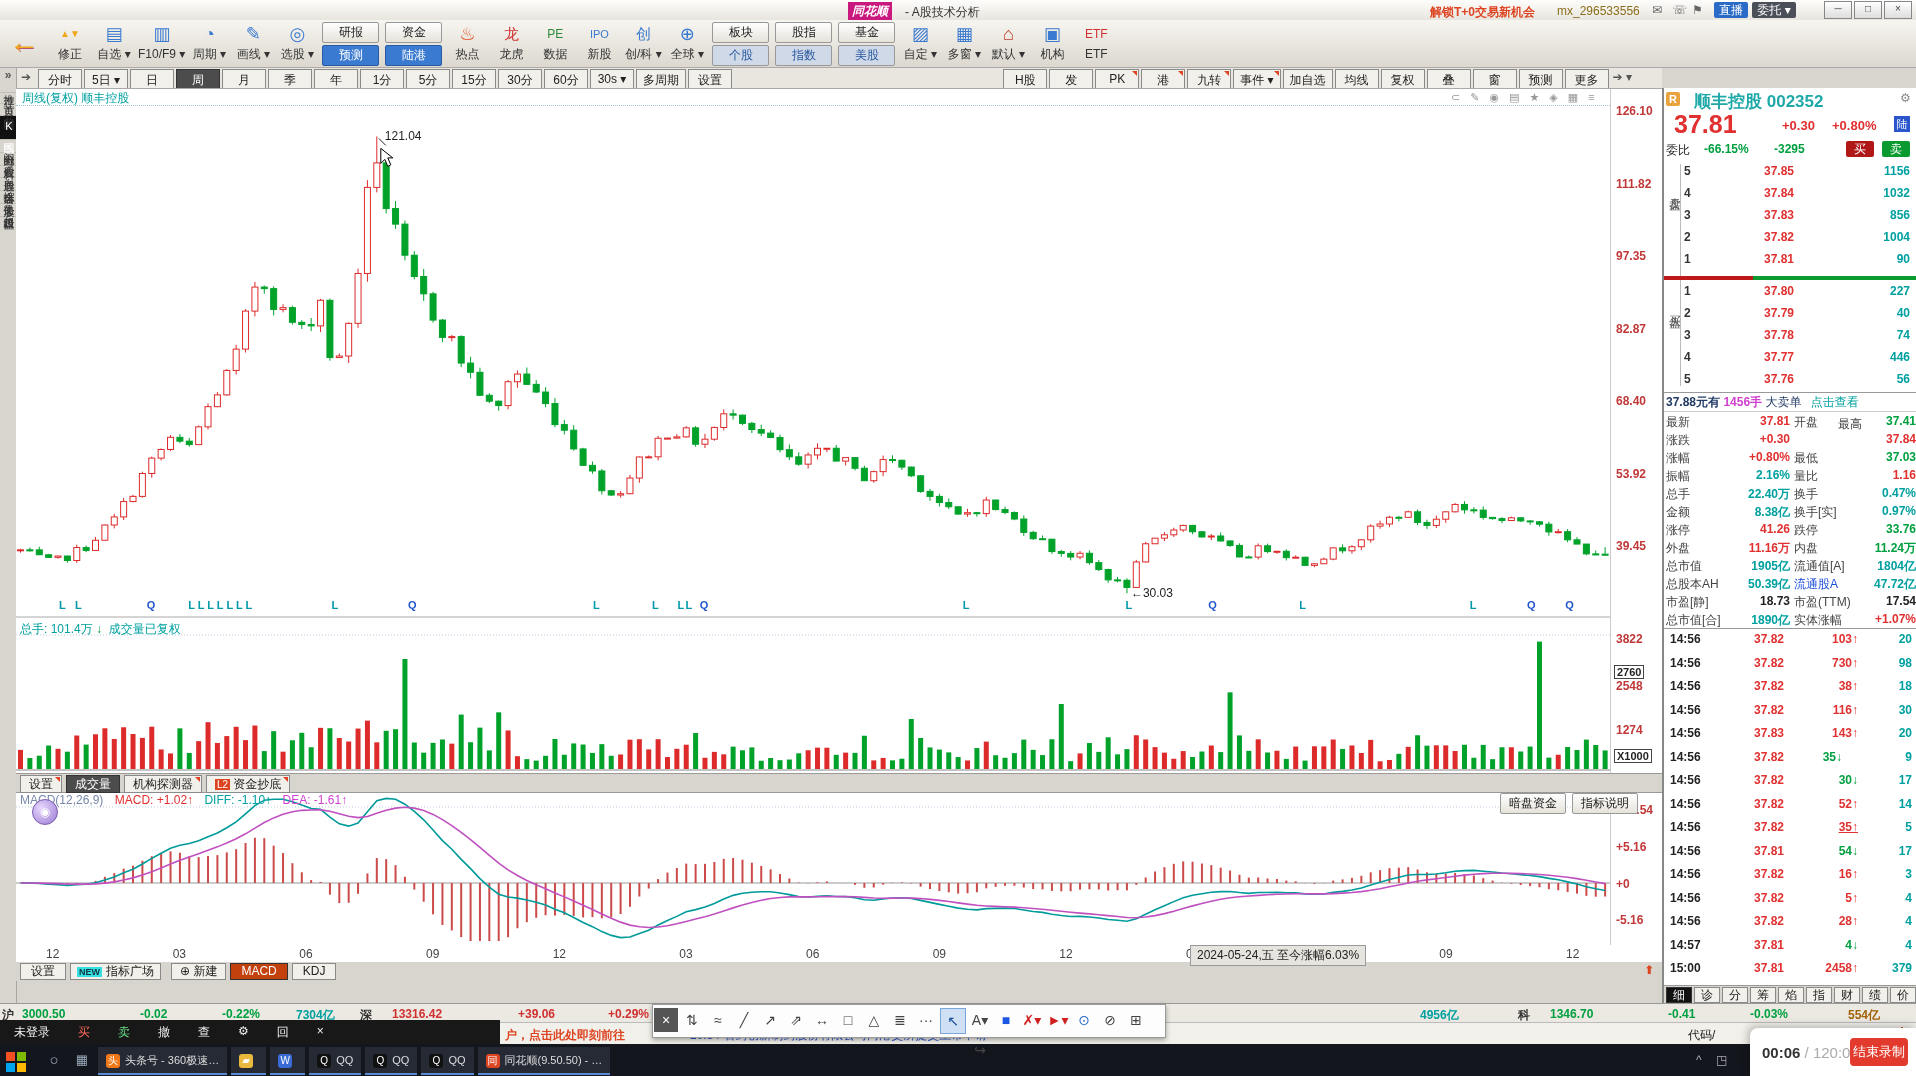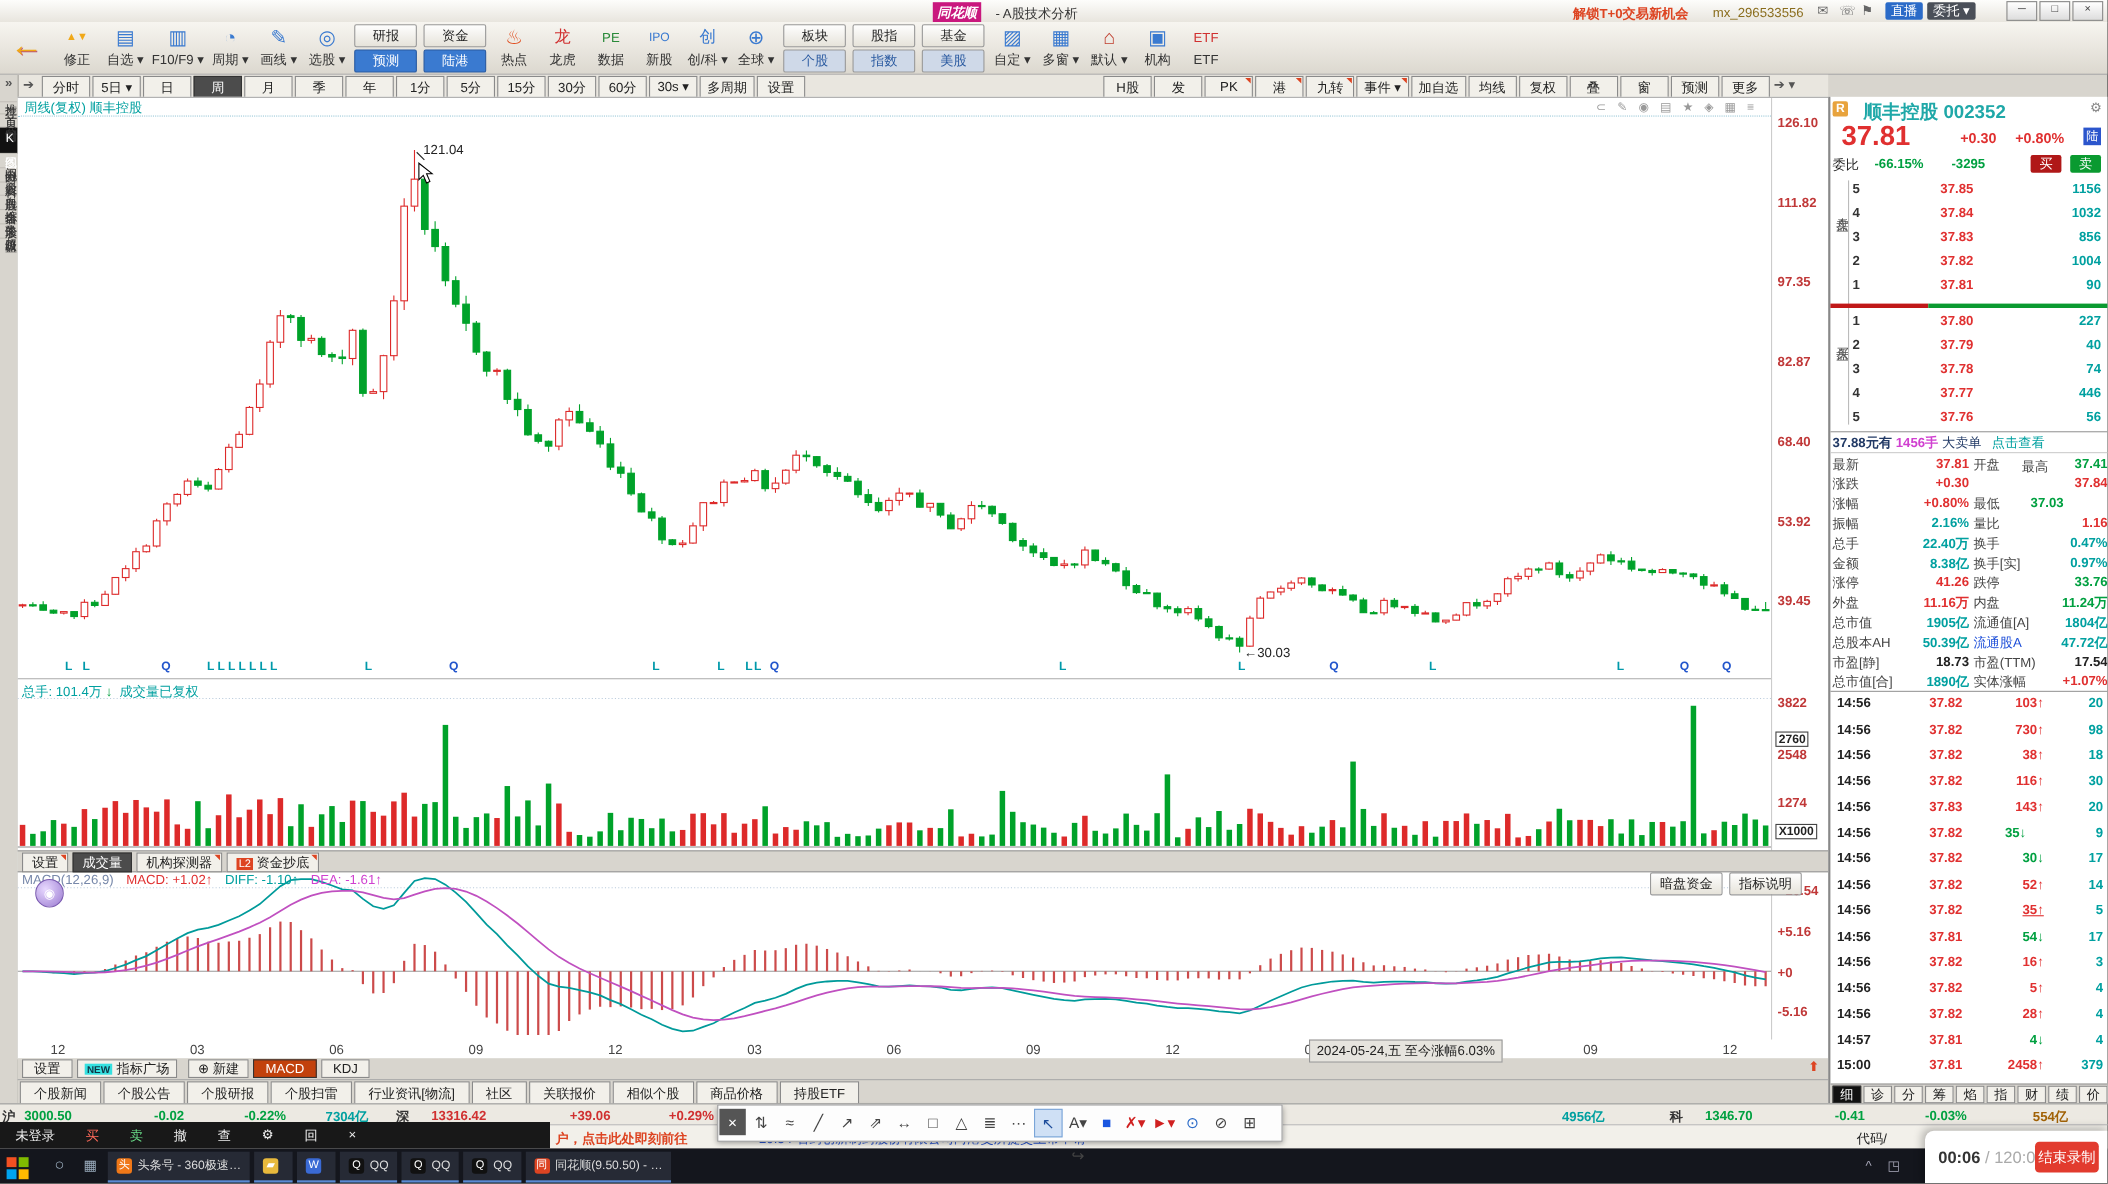--- a/index.html
+++ b/index.html
@@ -990,32 +990,20 @@
     </div>
 
   <div id="indbar" class="abs" style="left:16px;top:962px;width:1646px;height:19px;background:#d8d5ce;">
       <div class="tab" style="float: left; margin: 1px 0px 0px 4px; padding: 0px 10px; height: 15px; line-height: 15px;">设置</div>
       <div class="tab" style="float: left; margin: 1px 0px 0px 4px; padding: 0px 6px; height: 15px; line-height: 15px;"><span style="background: rgb(53, 224, 224); color: rgb(17, 51, 68); font-size: 9px; padding: 0px 2px; margin-right: 4px; font-weight: bold;">NEW</span>指标广场</div>
       <div class="tab" style="float: left; margin: 1px 0px 0px 10px; padding: 0px 8px; height: 15px; line-height: 15px;">⊕ 新建</div>
       <div class="tab sel" style="float: left; margin: 1px 0px 0px 4px; padding: 0px 10px; height: 15px; line-height: 15px; background: #c2410c;">MACD</div>
       <div class="tab" style="float: left; margin: 1px 0px 0px 4px; padding: 0px 10px; height: 15px; line-height: 15px;">KDJ</div>
       <div style="float: right; margin: 1px 8px 0px 0px; color: rgb(221, 68, 34); font-weight: bold;">⬆</div>
     </div>
-  <div id="bottomtabs" class="abs" style="left:16px;top:981px;width:1646px;height:22px;background:#d8d5ce;border-top:1px solid #aaa;">
-      <div class="tab" style="float: left; margin: 1px 0px 0px 2px; padding: 2px 12px;">个股新闻</div>
-      <div class="tab" style="float: left; margin: 1px 0px 0px 2px; padding: 2px 12px;">个股公告</div>
-      <div class="tab" style="float: left; margin: 1px 0px 0px 2px; padding: 2px 12px;">个股研报</div>
-      <div class="tab" style="float: left; margin: 1px 0px 0px 2px; padding: 2px 12px;">个股扫雷</div>
-      <div class="tab" style="float: left; margin: 1px 0px 0px 2px; padding: 2px 12px;">行业资讯[物流]</div>
-      <div class="tab" style="float: left; margin: 1px 0px 0px 2px; padding: 2px 12px;">社区</div>
-      <div class="tab" style="float: left; margin: 1px 0px 0px 2px; padding: 2px 12px;">关联报价</div>
-      <div class="tab" style="float: left; margin: 1px 0px 0px 2px; padding: 2px 12px;">相似个股</div>
-      <div class="tab" style="float: left; margin: 1px 0px 0px 2px; padding: 2px 12px;">商品价格</div>
-      <div class="tab" style="float: left; margin: 1px 0px 0px 2px; padding: 2px 12px;">持股ETF</div>
-    </div>
 
   <div id="right-panel" class="abs">
     <div class="abs" style="left:2px;top:4px;width:14px;height:14px;background:#e8a33d;color:#fff;text-align:center;line-height:14px;font-weight:bold;border-radius:2px;font-size:11px;">R</div>
     <div class="abs" style="left:30px;top:2px;font-size:17px;font-weight:bold;color:#1fa8a8;"><span>顺丰控股</span> <span>002352</span></div>
     <div class="abs" style="left:236px;top:3px;color:#888;">⚙</div>
     <div class="abs num" style="left:10px;top:22px;font-size:25px;color:#e03030;">37.81</div>
     <div class="abs num" style="left:118px;top:30px;font-size:13px;color:#e03030;">+0.30</div>
     <div class="abs num" style="left:168px;top:30px;font-size:13px;color:#e03030;">+0.80%</div>
     <div class="abs" style="left:230px;top:28px;width:16px;height:16px;background:#2b55cc;color:#fff;text-align:center;line-height:16px;font-size:11px;">陆</div>
     <div class="abs" style="left:2px;top:54px;color:#222;">委比</div>
@@ -1071,21 +1059,21 @@
         <div class="num" style="position: absolute; left: 54px; top: 326px; width: 72px; text-align: right; color: rgb(224, 48, 48);">37.81</div>
         <div style="position: absolute; left: 130px; top: 326px; color: rgb(68, 68, 68);">开盘</div>
         <div class="num" style="position: absolute; left: 182px; top: 326px; width: 70px; text-align: right; color: rgb(0, 160, 64);">37.41</div>
         <div style="position: absolute; left: 2px; top: 344px; color: rgb(68, 68, 68);">涨跌</div>
         <div class="num" style="position: absolute; left: 54px; top: 344px; width: 72px; text-align: right; color: rgb(224, 48, 48);">+0.30</div>
         <div style="position: absolute; left: 130px; top: 328px; color: rgb(68, 68, 68); margin-left: 44px;">最高</div>
         <div class="num" style="position: absolute; left: 182px; top: 344px; width: 70px; text-align: right; color: rgb(224, 48, 48);">37.84</div>
         <div style="position: absolute; left: 2px; top: 362px; color: rgb(68, 68, 68);">涨幅</div>
         <div class="num" style="position: absolute; left: 54px; top: 362px; width: 72px; text-align: right; color: rgb(224, 48, 48);">+0.80%</div>
         <div style="position: absolute; left: 130px; top: 362px; color: rgb(68, 68, 68);">最低</div>
-        <div class="num" style="position: absolute; left: 182px; top: 362px; width: 70px; color: rgb(0, 160, 64);">37.03</div>
+        <div class="num" style="position: absolute; left: 182px; top: 362px; width: 70px; text-align: right; color: rgb(0, 160, 64);">37.03</div>
         <div style="position: absolute; left: 2px; top: 380px; color: rgb(68, 68, 68);">振幅</div>
         <div class="num" style="position: absolute; left: 54px; top: 380px; width: 72px; text-align: right; color: rgb(0, 160, 160);">2.16%</div>
         <div style="position: absolute; left: 130px; top: 380px; color: rgb(68, 68, 68);">量比</div>
         <div class="num" style="position: absolute; left: 182px; top: 380px; width: 70px; text-align: right; color: rgb(224, 48, 48);">1.16</div>
         <div style="position: absolute; left: 2px; top: 398px; color: rgb(68, 68, 68);">总手</div>
         <div class="num" style="position: absolute; left: 54px; top: 398px; width: 72px; text-align: right; color: rgb(0, 160, 160);">22.40万</div>
         <div style="position: absolute; left: 130px; top: 398px; color: rgb(68, 68, 68);">换手</div>
         <div class="num" style="position: absolute; left: 182px; top: 398px; width: 70px; text-align: right; color: rgb(0, 160, 160);">0.47%</div>
         <div style="position: absolute; left: 2px; top: 416px; color: rgb(68, 68, 68);">金额</div>
         <div class="num" style="position: absolute; left: 54px; top: 416px; width: 72px; text-align: right; color: rgb(0, 160, 160);">8.38亿</div>

